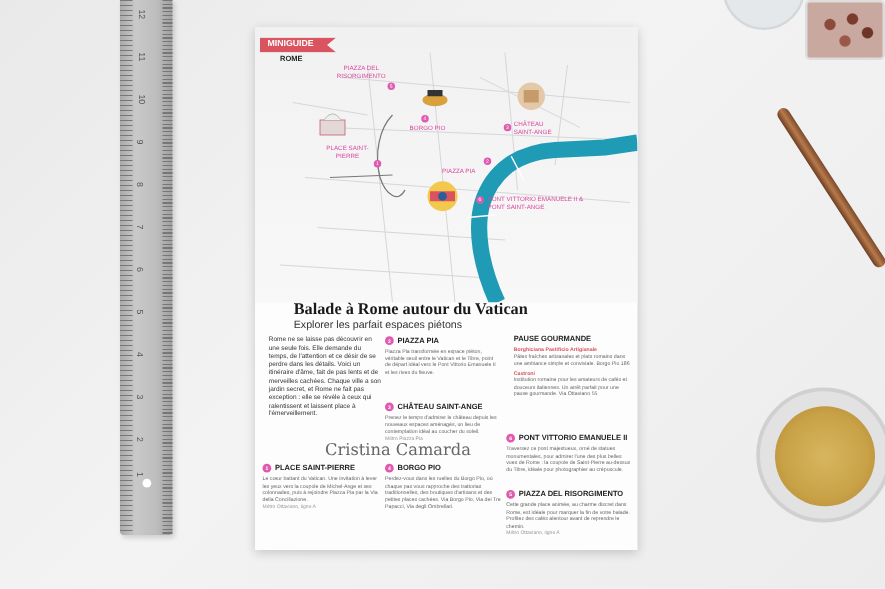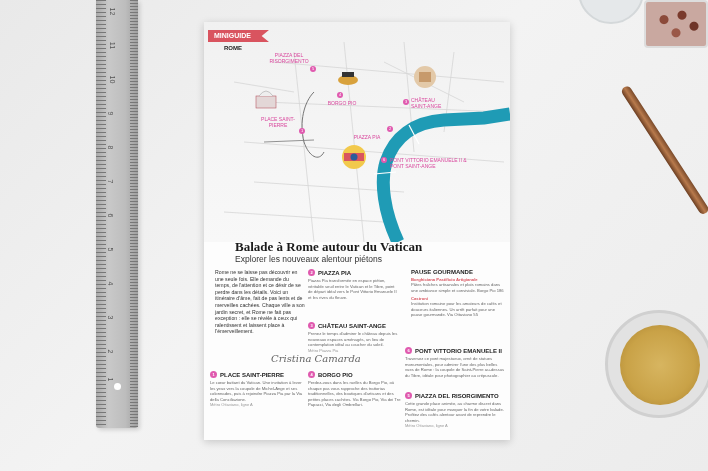--- a/index.html
+++ b/index.html
@@ -57,21 +57,21 @@
   }
   .title {
     position: absolute; left: 31px; top: 217px; font-family: Liberation Serif, serif;
     font-weight: bold; font-size: 13px; color: #1a1a1a;
   }
   .subtitle {
     position: absolute; left: 31px; top: 232px; font-size: 8.5px; color: #333;
   }
   .col { position: absolute; font-size: 4.6px; color: #444; line-height: 6px; }
   .intro { left: 11px; top: 247px; width: 90px; font-size: 5.2px; line-height: 6.6px; color: #333; }
-  .sig { position: absolute; left: 67px; top: 331px; font-family: "DejaVu Serif", serif; font-style: italic; font-size: 10px; color: #666; }
+  .sig { position: absolute; left: 56px; top: 331px; font-family: "DejaVu Serif", serif; font-size: 13px; color: #666; }
   .sec-head { font-weight: bold; font-size: 6px; color: #222; display: flex; align-items: center; gap: 3px; margin-bottom: 2px; }
   .sec-head .num {
     width: 7px; height: 7px; border-radius: 50%; background: #e05aaf; color: #fff;
     font-size: 4px; line-height: 7px; text-align: center; flex-shrink: 0;
   }
   .sec-body { color: #666; font-size: 4.2px; line-height: 5.5px; }
   .sec-meta { color: #999; font-size: 4px; }
   .pause-sub { color: #d9545f; font-weight: bold; font-size: 4.2px; }
   .section { position: absolute; }
   .coffee-beans {
@@ -176,21 +176,21 @@
     <div class="pin" style="left:95px;top:106px">1</div>
 
     <div class="pin" style="left:183px;top:104px">2</div>
     <div class="map-label" style="left:143px;top:112px;width:40px">PIAZZA PIA</div>
 
     <div class="pin" style="left:177px;top:135px">6</div>
     <div class="map-label" style="left:186px;top:135px;width:90px;text-align:left">PONT VITTORIO EMANUELE II &amp; PONT SAINT-ANGE</div>
   </div>
 
   <div class="title">Balade à Rome autour du Vatican</div>
-  <div class="subtitle">Explorer les nouveaux alentour piétons</div>
+  <div class="subtitle">Explorer les parfait espaces piétons</div>
 
   <div class="col intro">Rome ne se laisse pas découvrir en une seule fois. Elle demande du temps, de l'attention et ce désir de se perdre dans les détails. Voici un itinéraire d'âme, fait de pas lents et de merveilles cachées. Chaque ville a son jardin secret, et Rome ne fait pas exception : elle se révèle à ceux qui ralentissent et laissent place à l'émerveillement.</div>
   <div class="sig">Cristina Camarda</div>
 
   <div class="section" style="left:104px;top:247px;width:92px">
     <div class="sec-head">
         <span class="num">2</span>
         <span>PIAZZA PIA</span>
       </div>
     <div class="sec-body">Piazza Pia transformée en espace piéton, véritable seuil entre le Vatican et le Tibre, point de départ idéal vers le Pont Vittorio Emanuele II et les rives du fleuve.</div>

